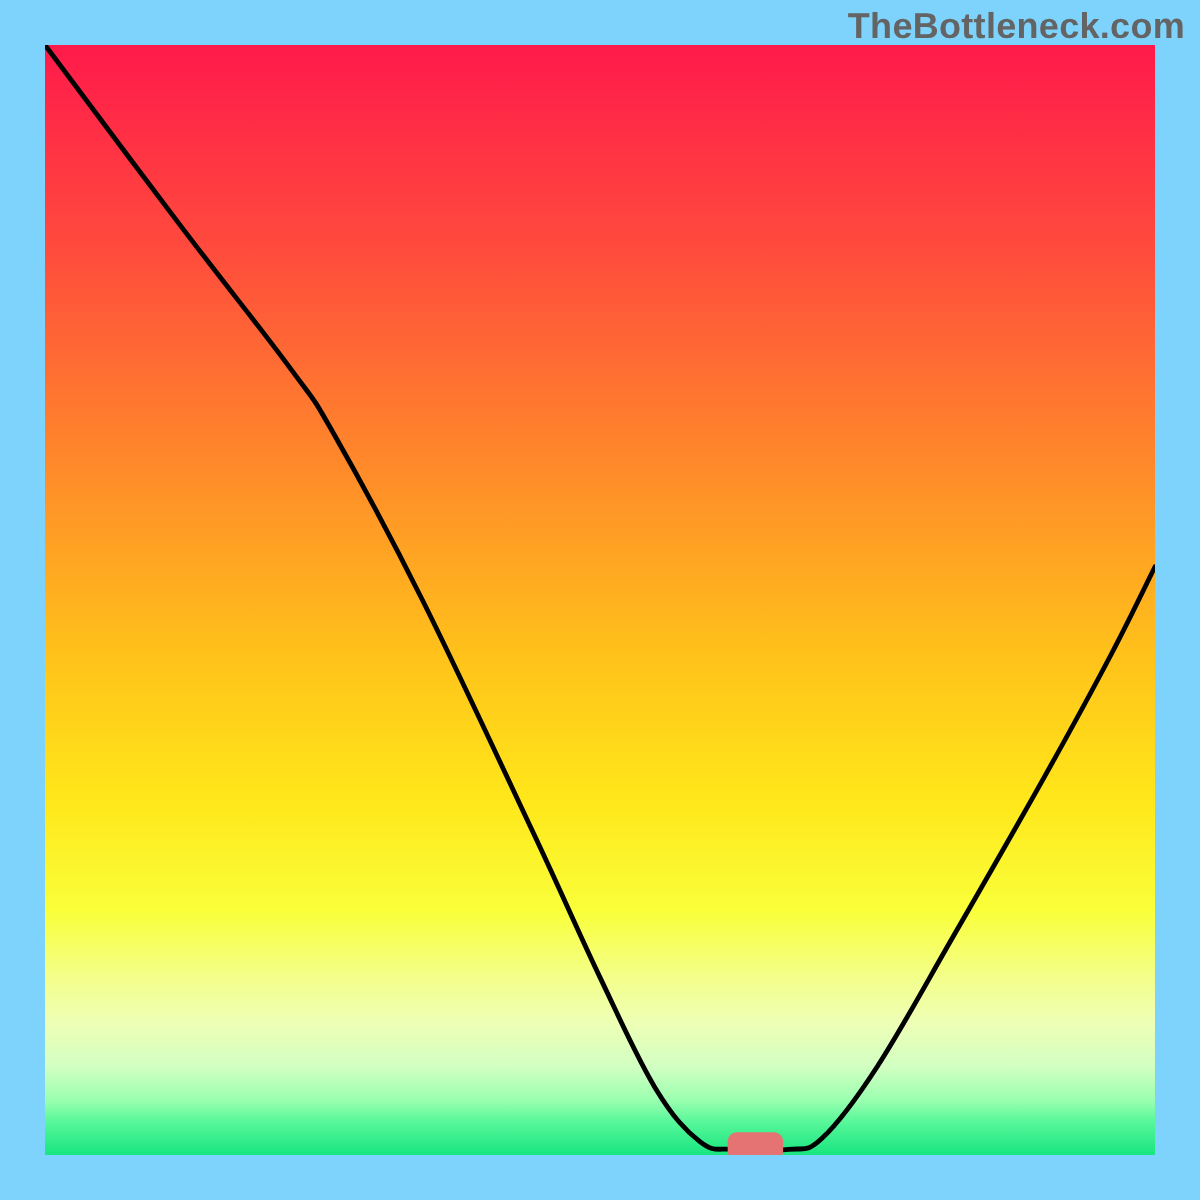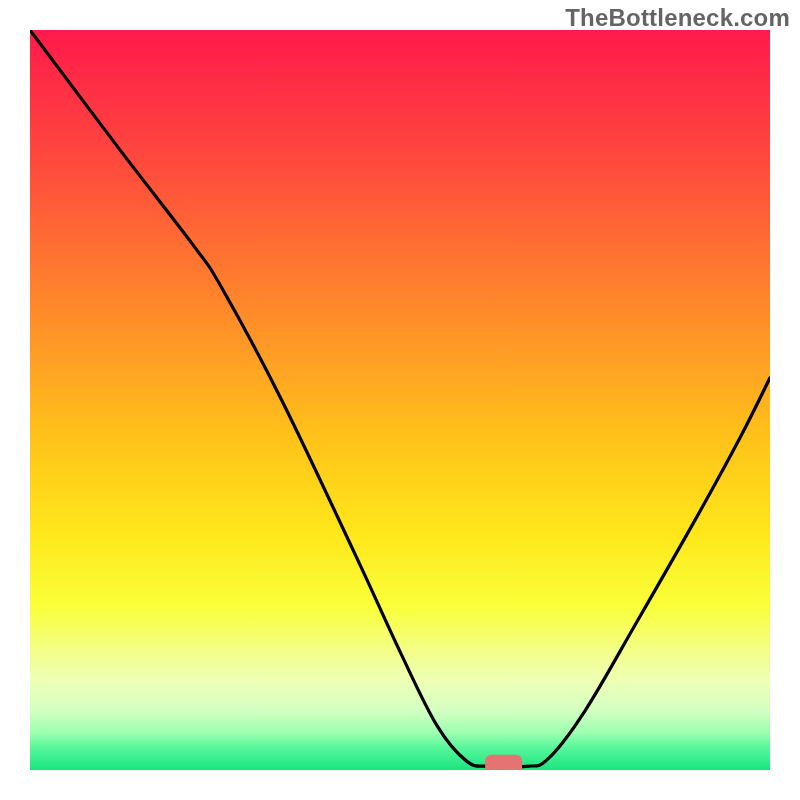--- a/index.html
+++ b/index.html
@@ -1,21 +1,21 @@
 <!DOCTYPE html>
 <html><head>
 <meta charset="utf-8">
 <style>
   * { margin: 0; padding: 0; box-sizing: border-box; }
   html, body { width: 800px; height: 800px; overflow: hidden; background: #000; }
   .frame {
     position: relative;
     width: 800px;
     height: 800px;
-    background: #ffffff;
+    background: #7dd3fc;
   }
   .watermark {
     position: absolute;
     top: 4px;
     right: 10px;
     font-family: Arial, Helvetica, sans-serif;
     font-size: 24px;
     font-weight: 600;
     color: #646464;
     letter-spacing: 0.2px;

